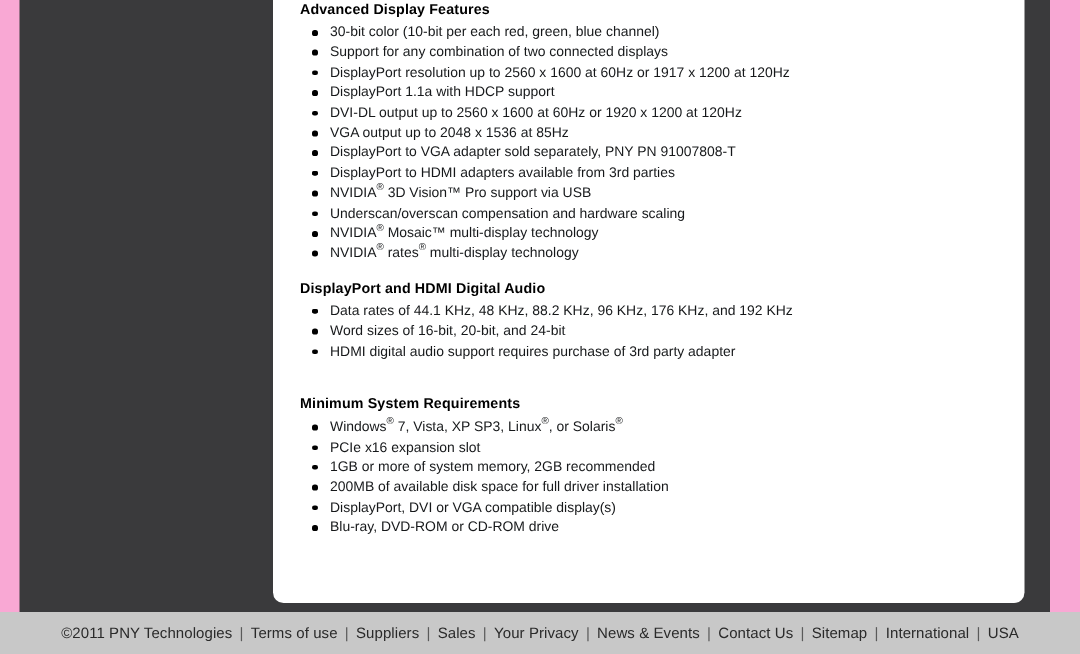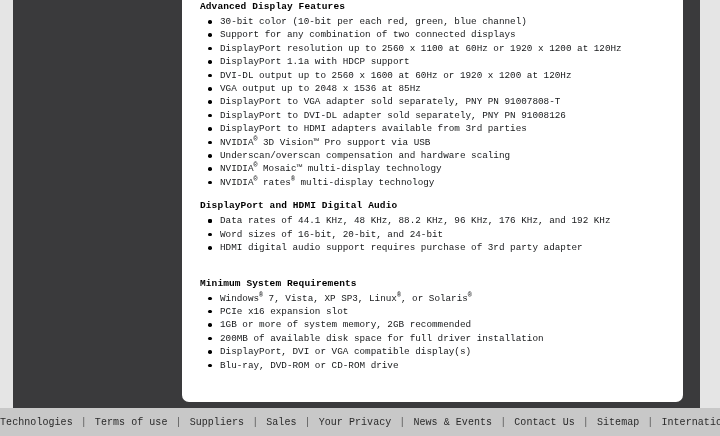--- a/index.html
+++ b/index.html
@@ -11,22 +11,21 @@
     height: 436px;
     background: #c8c8c8;
     font-family: "Liberation Sans", sans-serif;
     overflow: hidden;
   }
 
   #page {
     position: relative;
     width: 720px;
     height: 436px;
-    background: #e5e5e5;
-    font-family: Liberation Mono, monospace;
+    background: #f9a8d4;
   }
 
   
   .shell {
     position: absolute;
     left: 13px;
     top: 0;
     width: 687px;
     height: 408px;
     background: #3a3a3c;
@@ -131,26 +130,26 @@
 
   <div class="shell"></div>
 
   <div class="content-panel">
     <div class="content-inner" id="spec-content">
         <div class="section">
           <div class="section-title">Advanced Display Features</div>
           <ul class="feature-list">
             <li><span class="bullet"></span><span><span>30-bit color (10-bit per each red, green, blue channel)</span></span></li>
             <li><span class="bullet"></span><span><span>Support for any combination of two connected displays</span></span></li>
-            <li><span class="bullet"></span><span><span>DisplayPort resolution up to 2560 x 1100 at 60Hz or 1920 x 1200 at 120Hz</span></span></li>
+            <li><span class="bullet"></span><span><span>DisplayPort resolution up to 2560 x 1600 at 60Hz or 1917 x 1200 at 120Hz</span></span></li>
             <li><span class="bullet"></span><span><span>DisplayPort 1.1a with HDCP support</span></span></li>
             <li><span class="bullet"></span><span><span>DVI-DL output up to 2560 x 1600 at 60Hz or 1920 x 1200 at 120Hz</span></span></li>
             <li><span class="bullet"></span><span><span>VGA output up to 2048 x 1536 at 85Hz</span></span></li>
             <li><span class="bullet"></span><span><span>DisplayPort to VGA adapter sold separately, PNY PN 91007808-T</span></span></li>
-            <li><span class="bullet"></span><span><span>DisplayPort to DVI-DL adapter sold separately, PNY PN 91008126</span></span></li>
+            <li><span class="bullet"></span></li>
             <li><span class="bullet"></span><span><span>DisplayPort to HDMI adapters available from 3rd parties</span></span></li>
             <li><span class="bullet"></span><span><span>NVIDIA</span><sup>®</sup><span> 3D Vision™ Pro support via USB</span></span></li>
             <li><span class="bullet"></span><span><span>Underscan/overscan compensation and hardware scaling</span></span></li>
             <li><span class="bullet"></span><span><span>NVIDIA</span><sup>®</sup><span> Mosaic™ multi-display technology</span></span></li>
             <li><span class="bullet"></span><span><span>NVIDIA</span><sup>®</sup><span> rates</span><sup>®</sup><span> multi-display technology</span></span></li>
           </ul>
         </div>
         <div class="section tight">
           <div class="section-title">DisplayPort and HDMI Digital Audio</div>
           <ul class="feature-list">

